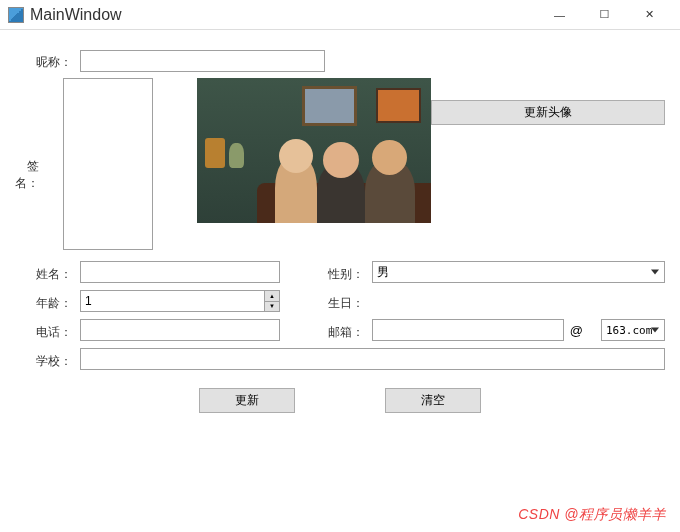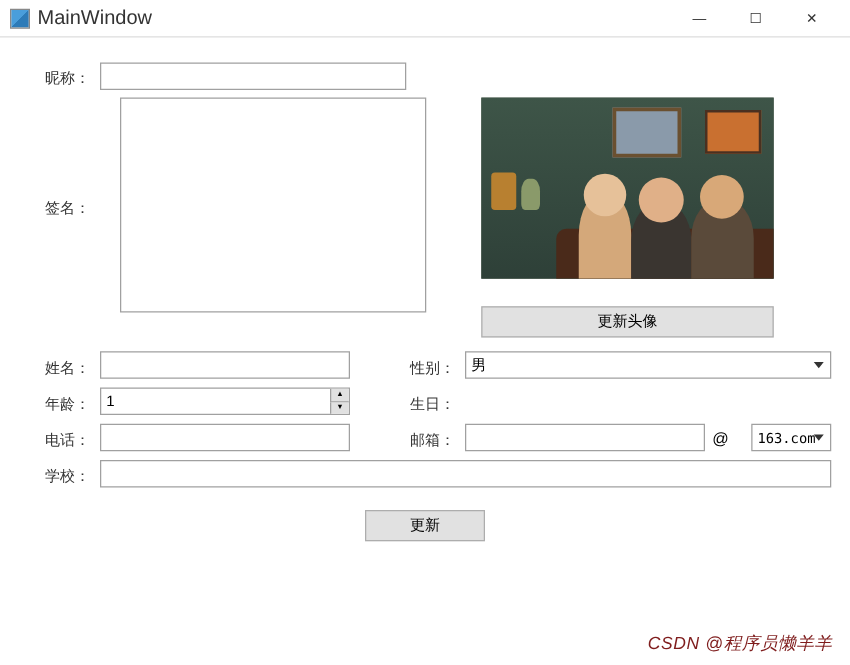--- a/index.html
+++ b/index.html
@@ -57,21 +57,21 @@
       font-family: inherit;
     }
     textarea {
       height: 172px;
       resize: none;
       padding: 3px;
     }
     .nick-input { width: 245px; }
     .sig-row { display: flex; margin-top: 6px; gap: 16px; }
     .sig-area { width: 245px; }
-    .avatar-col { margin-left: 28px; display: flex; flex-direction: column; }
+    .avatar-col { margin-left: 28px; display: flex; flex-direction: row; }
     .avatar-img {
       width: 234px; height: 145px;
       background: #4a5a4a;
       position: relative;
       overflow: hidden;
     }
     .avatar-wall { position:absolute; inset:0; background: linear-gradient(#3e5548,#2e4038); }
     .avatar-person { position:absolute; bottom:0; border-radius:50% 50% 0 0; }
     .p1 { left:78px; width:42px; height:70px; background:#d4a87a; }
     .p1h { position:absolute; left:82px; bottom:50px; width:34px; height:34px; border-radius:50%; background:#e6c199; }
@@ -149,21 +149,21 @@
       width: 96px; height: 25px;
       background: #e1e1e1;
       border: 1px solid #adadad;
       cursor: pointer;
       font-size: 12px;
       font-family: inherit;
     }
     .watermark {
       position: absolute;
       bottom: 8px; right: 14px;
-      color: #7f1d1d;
+      color: #ef4444;
       font-size: 14px;
       font-style: italic;
       letter-spacing: 0.5px;
       pointer-events: none;
     }
   </style>
 </head>
 <body>
 
 <div class="titlebar">
@@ -247,17 +247,18 @@
 
     <div class="field-row">
       <div class="label">学校：</div>
       <input type="text" class="school-input" value="" style="">
     </div>
 
   </div>
 
   <div class="btn-row">
     <button class="action-btn">更新</button>
+    <button class="action-btn">清空</button>
   </div>
 
 </div>
 
 <div class="watermark">CSDN @程序员懒羊羊</div>
 
 </body></html>

